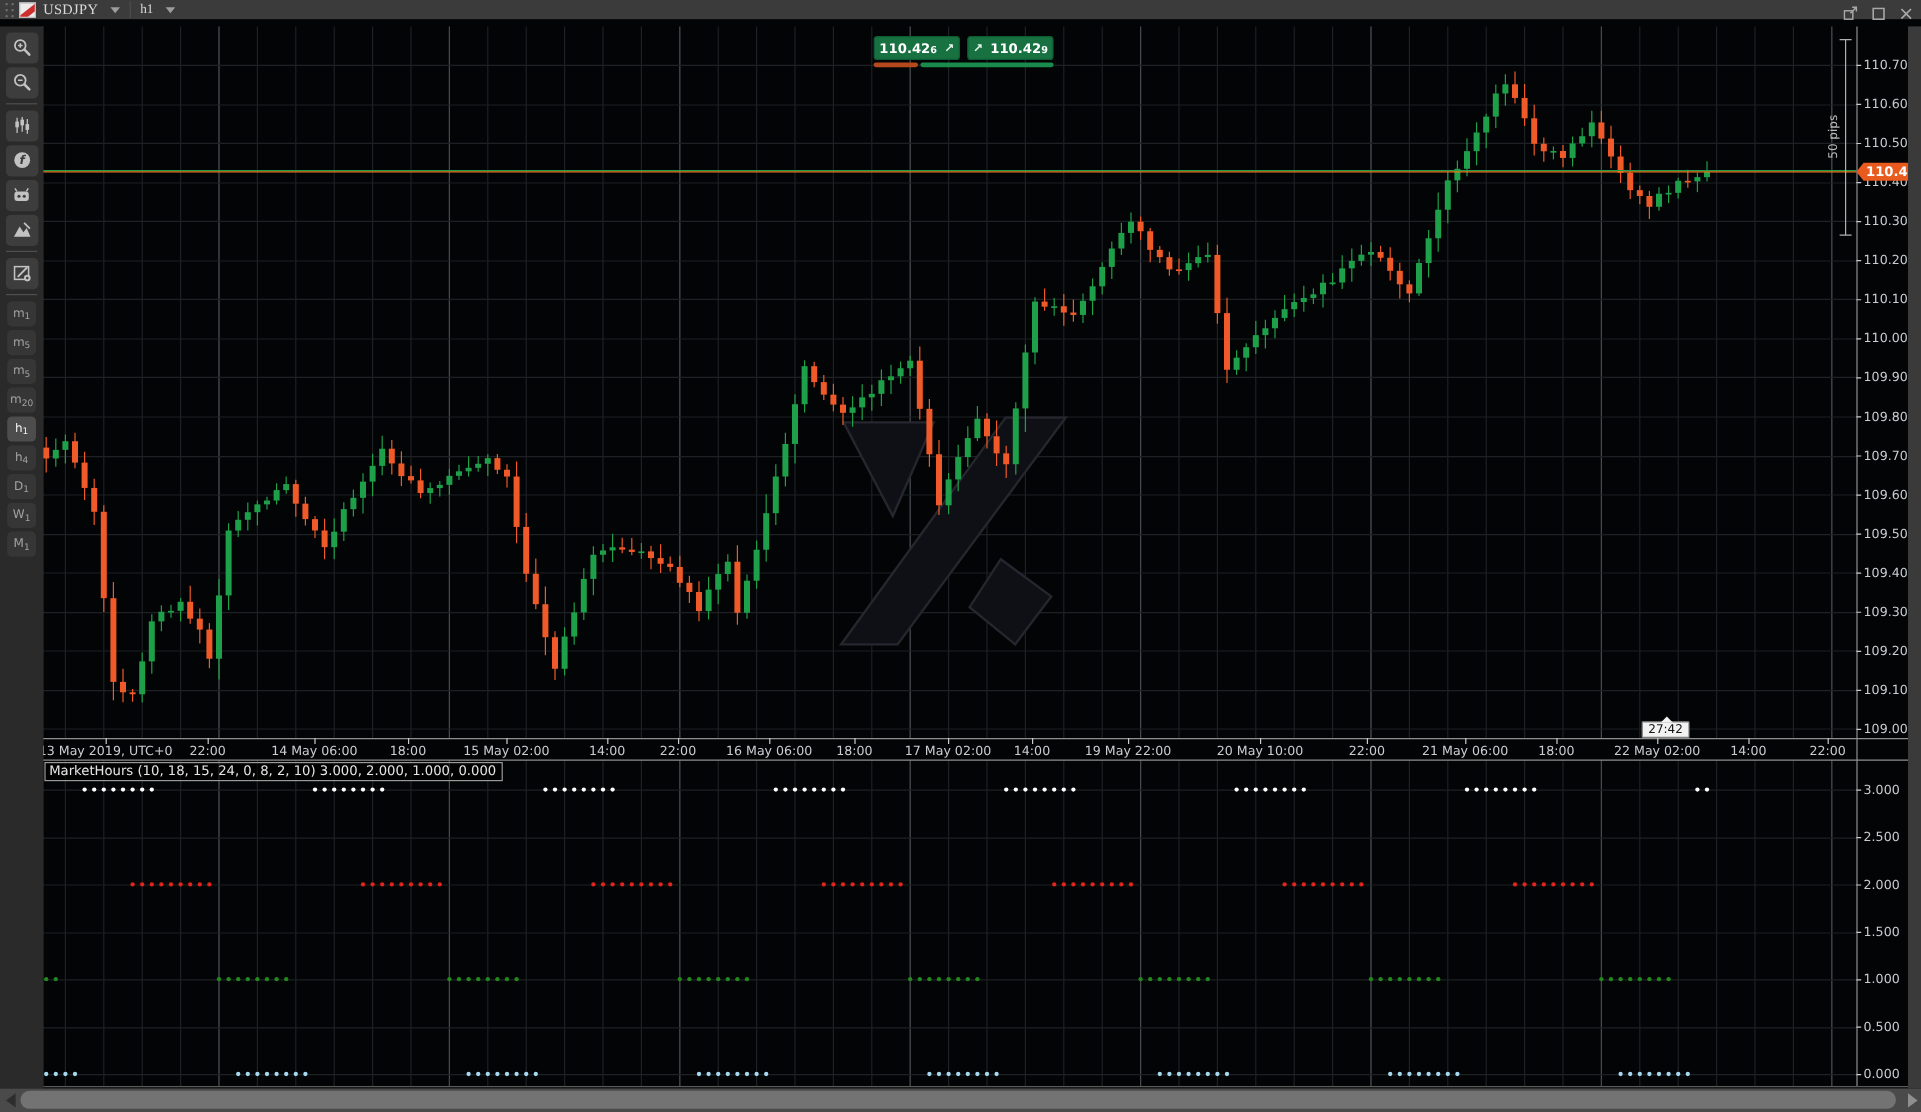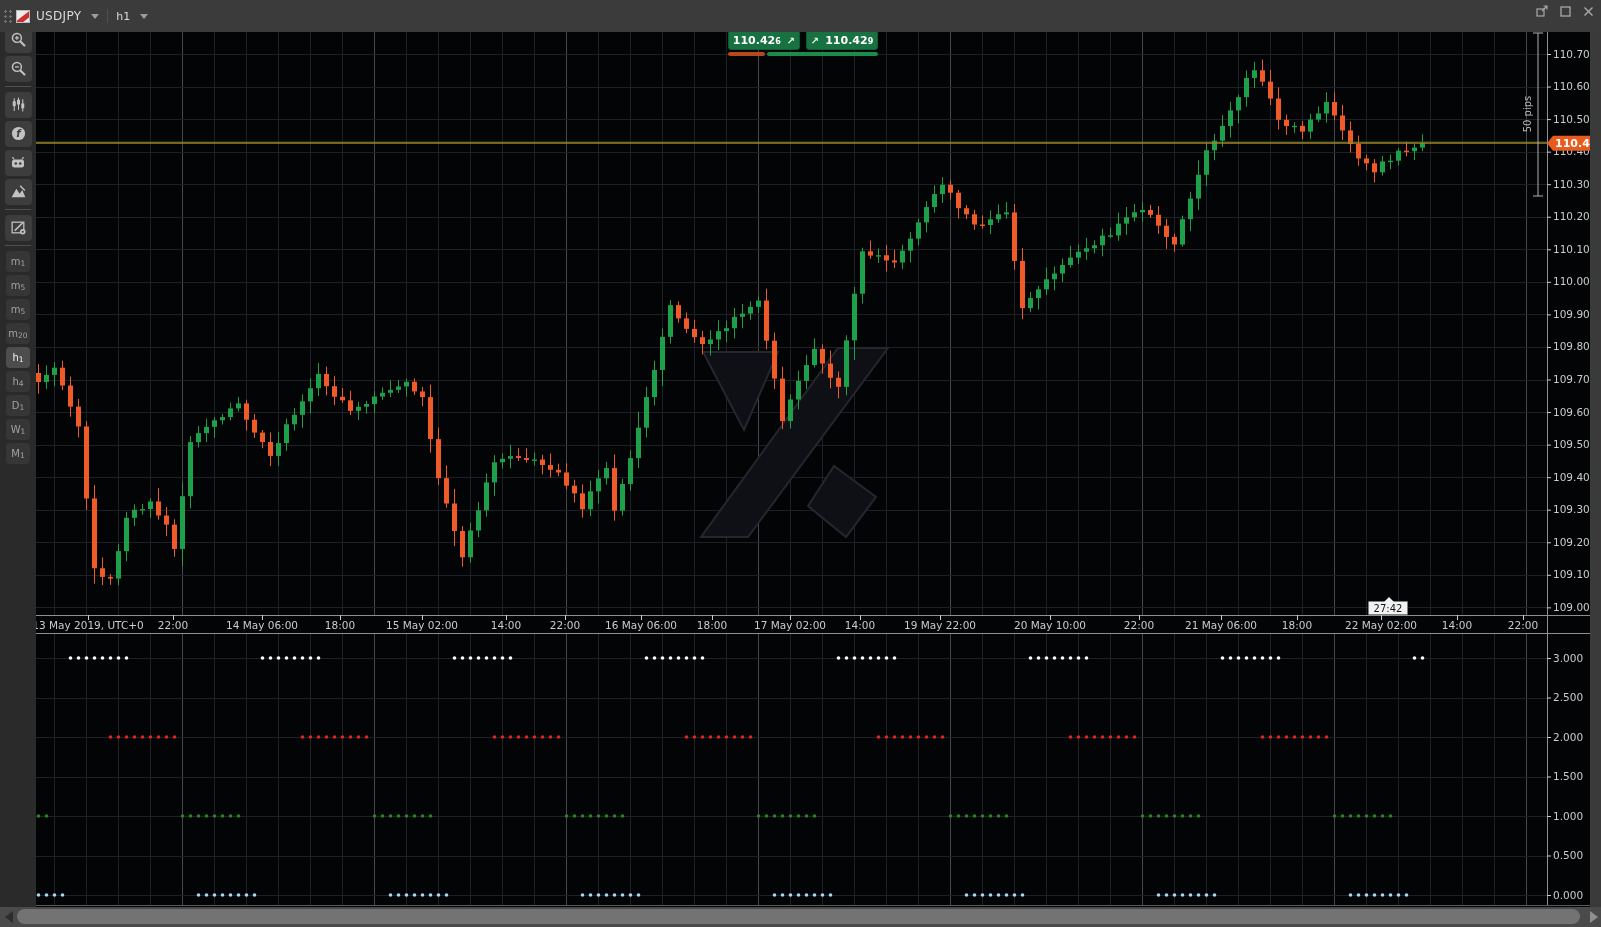--- a/index.html
+++ b/index.html
@@ -1,22 +1,22 @@
 <!DOCTYPE html>
 <html><head>
 <meta charset="utf-8">
 <style>
   * { margin:0; padding:0; box-sizing:border-box; }
   html,body { width:1601px; height:927px; background:#000; overflow:hidden;
               font-family:"DejaVu Sans","Liberation Sans",sans-serif; }
   .window { position:relative; width:1601px; height:927px; background:#030405; }
 
   
-  .titlebar { position:absolute; left:0; top:0; width:1601px; height:32px;
-              background:#3b3b3b; display:flex; align-items:center; z-index:30; }
+  .titlebar { position:absolute; left:0; top:0; width:1601px; height:16px;
+              background:#3b3b3b; display:flex; align-items:center; z-index:30;font-family:Liberation Serif, serif; }
   .drag-handle { width:10px; height:16px; margin-left:2px;
     background-image:radial-gradient(#747474 1px, transparent 1.2px);
     background-size:5px 5px; background-position:1px 1px; }
   .tb-icon { width:14px; height:13px; margin:0 6px 0 4px; position:relative;
              background:#ececec; border:1px solid #bbb; overflow:hidden; }
   .tb-icon::after { content:""; position:absolute; left:-4px; top:4px; width:24px; height:5px;
                     background:#cf2e2e; transform:rotate(-38deg); }
   .tb-sym { color:#d9d9d9; font-size:12px; letter-spacing:.3px; }
   .dd-arrow { width:0; height:0; border-left:4px solid transparent; border-right:4px solid transparent;
               border-top:5px solid #9d9d9d; margin:0 8px 0 10px; cursor:pointer; }
@@ -1084,20 +1084,21 @@
       <span class="q-arrow">↗</span>
     </div>
     <div class="q-btn" style="left:806px; top:30px;">
       <span class="q-arrow">↗</span>
       <span><span>110.42</span><span class="frac">9</span></span>
     </div>
     <div class="spread-bar sell" style="left:728px; top:52px; width:37px;"></div>
     <div class="spread-bar buy" style="left:767px; top:52px; width:111px;"></div>
   </div>
 
+  <div class="mh-label">MarketHours (10, 18, 15, 24, 0, 8, 2, 10) 3.000, 2.000, 1.000, 0.000</div>
 
   <div class="countdown">27:42</div>
 
   <div class="right-strip"></div>
 
   <div class="hscroll">
     <div class="hs-arrow left"></div>
     <div class="hs-thumb"></div>
     <div class="hs-arrow right"></div>
   </div>

